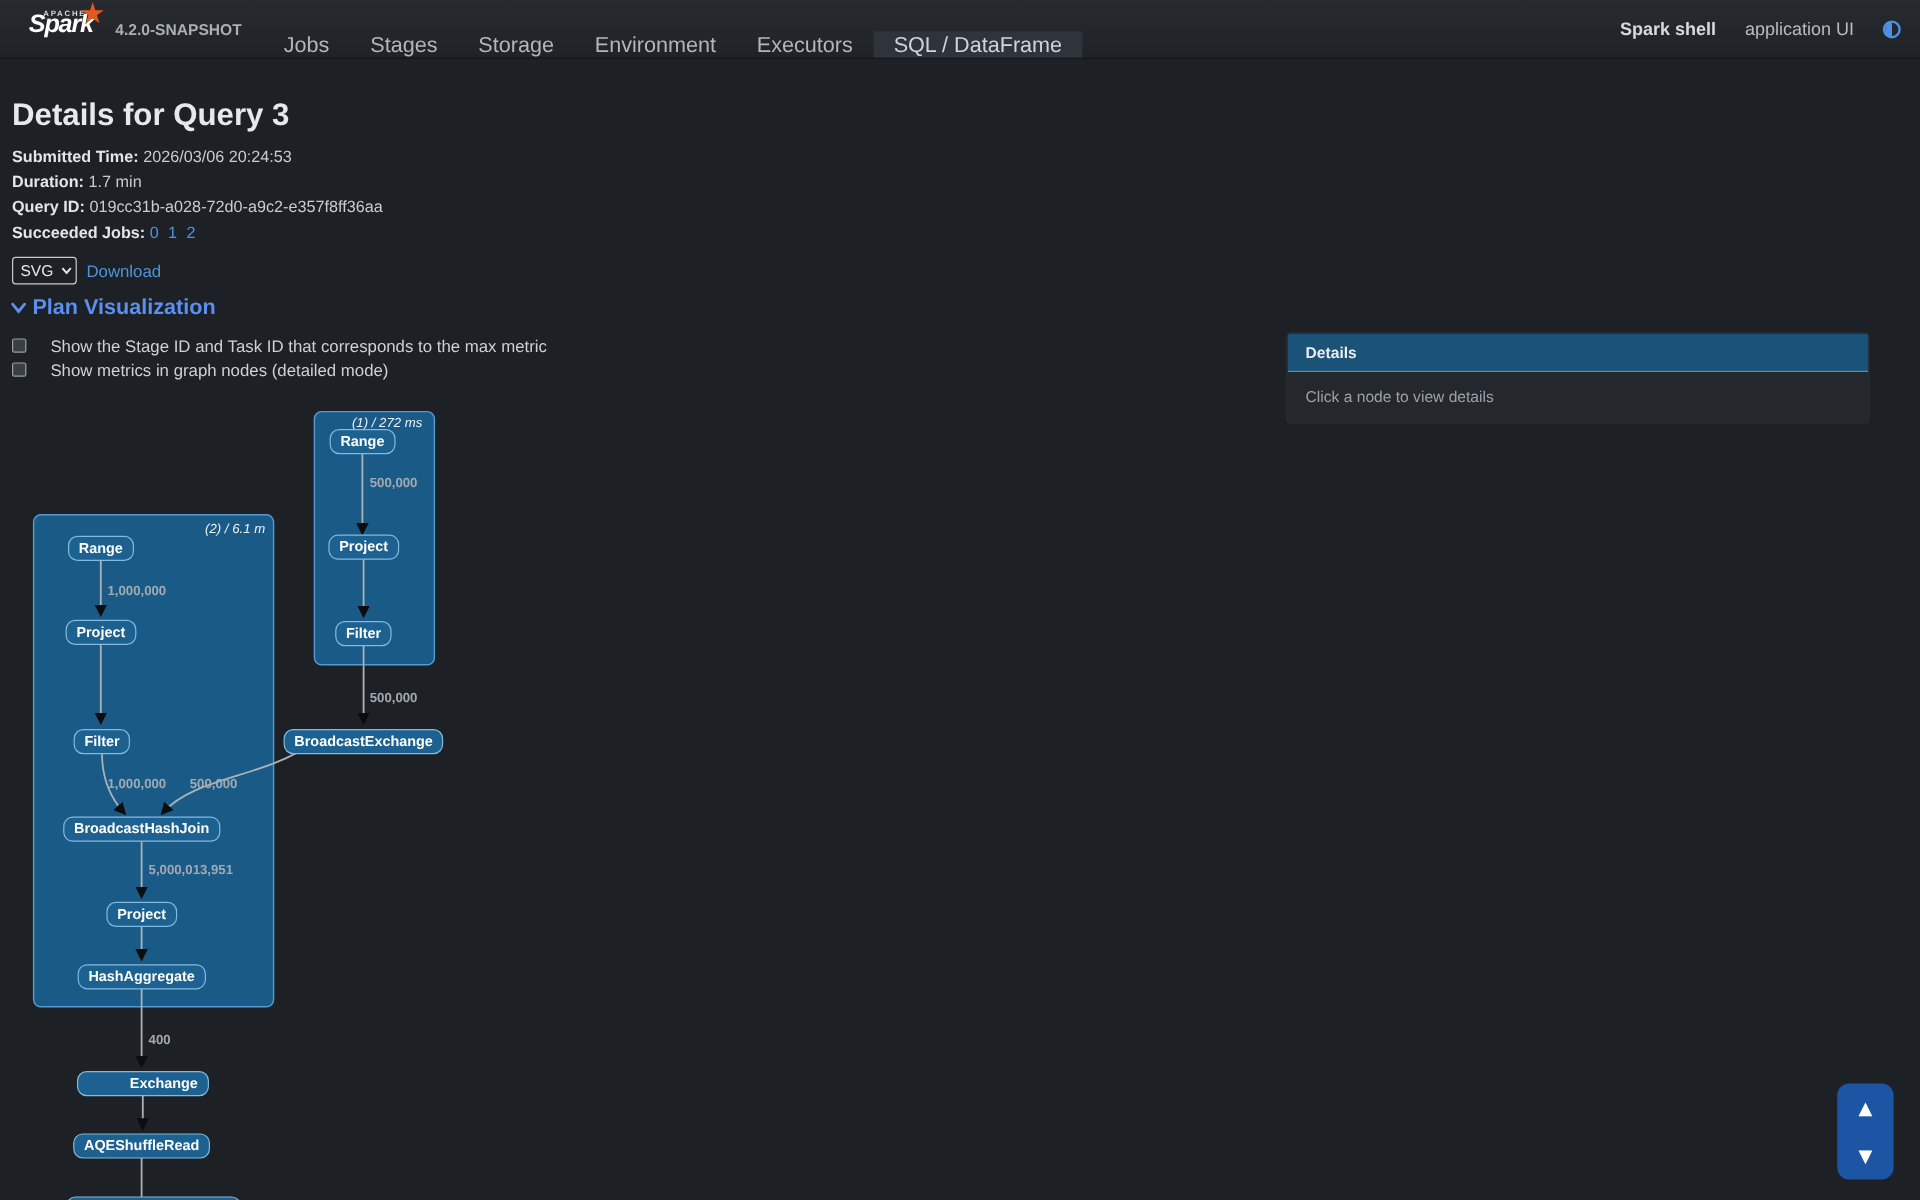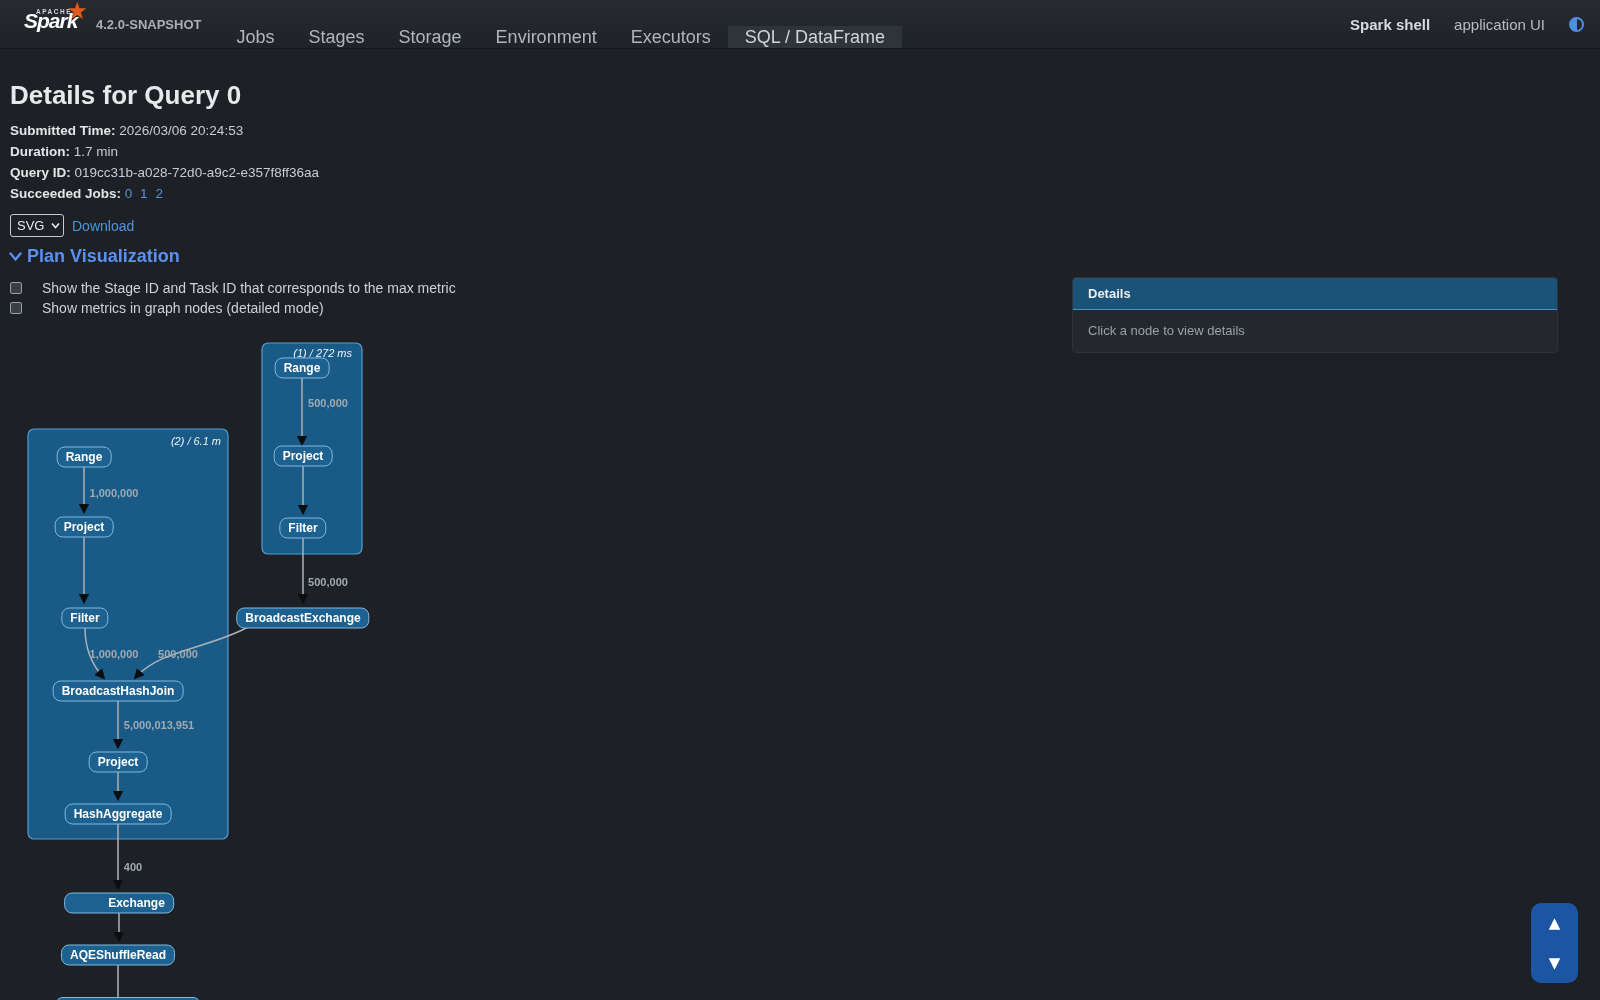--- a/index.html
+++ b/index.html
@@ -140,21 +140,21 @@
     <a class="nav-item">Executors</a>
     <a class="nav-item active">SQL / DataFrame</a>
   </div>
   <div class="nav-right">
     <span class="app-name">Spark shell</span>
     <span>application UI</span>
     <span class="moon-icon"></span>
   </div>
 </nav>
 
-<h2 class="page-title">Details for Query 0</h2>
+<h2 class="page-title">Details for Query 3</h2>
 
 <div class="meta">
   <div>
     <span class="b">Submitted Time:</span>
     <span>2026/03/06 20:24:53</span>
   </div>
   <div>
     <span class="b">Duration:</span>
     <span>1.7 min</span>
   </div>

